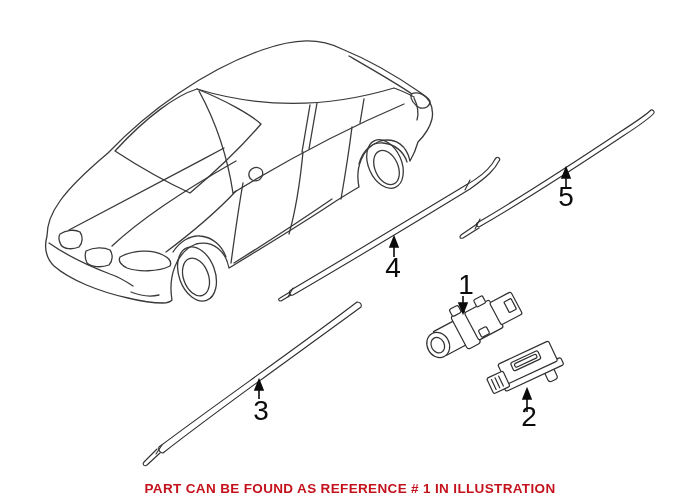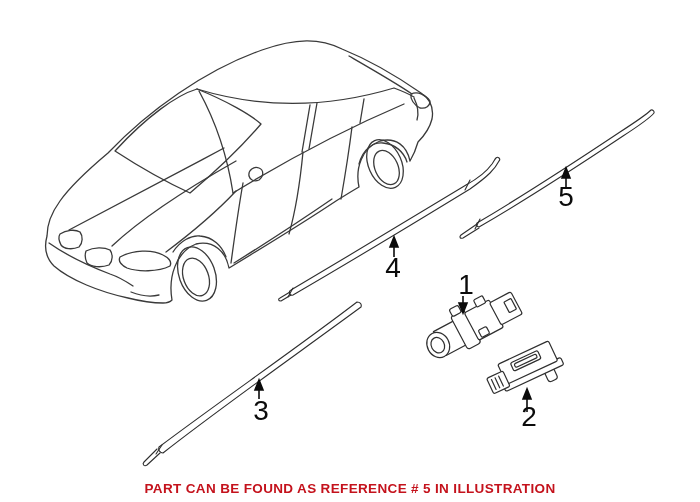--- a/index.html
+++ b/index.html
@@ -203,14 +203,14 @@
       </g>
     </g>
   </svg>
 
   <div class="ref-label" style="left:453px;top:270px;">1</div>
   <div class="ref-label" style="left:516px;top:402px;">2</div>
   <div class="ref-label" style="left:248px;top:396px;">3</div>
   <div class="ref-label" style="left:380px;top:253px;">4</div>
   <div class="ref-label" style="left:553px;top:182px;">5</div>
 
-  <div class="caption">PART CAN BE FOUND AS REFERENCE # 5 IN ILLUSTRATION</div>
+  <div class="caption">PART CAN BE FOUND AS REFERENCE # 1 IN ILLUSTRATION</div>
 </div>
 
 </body></html>

